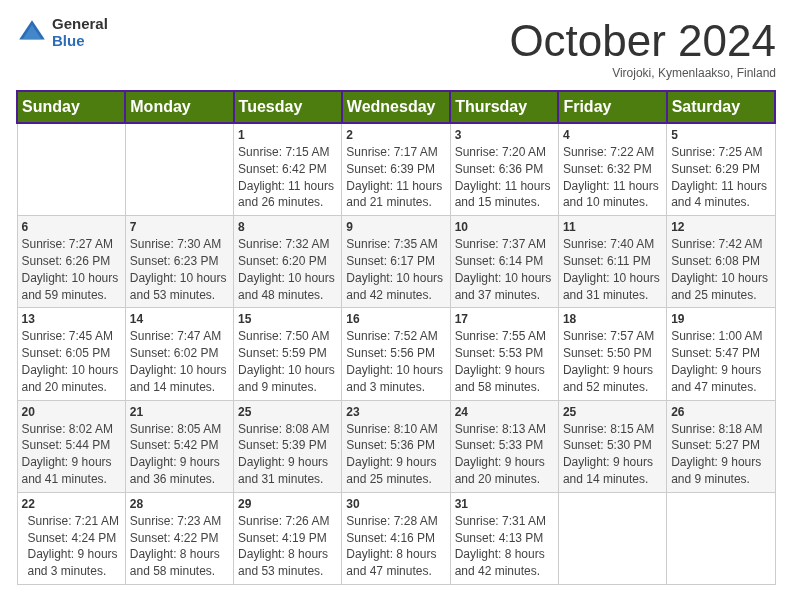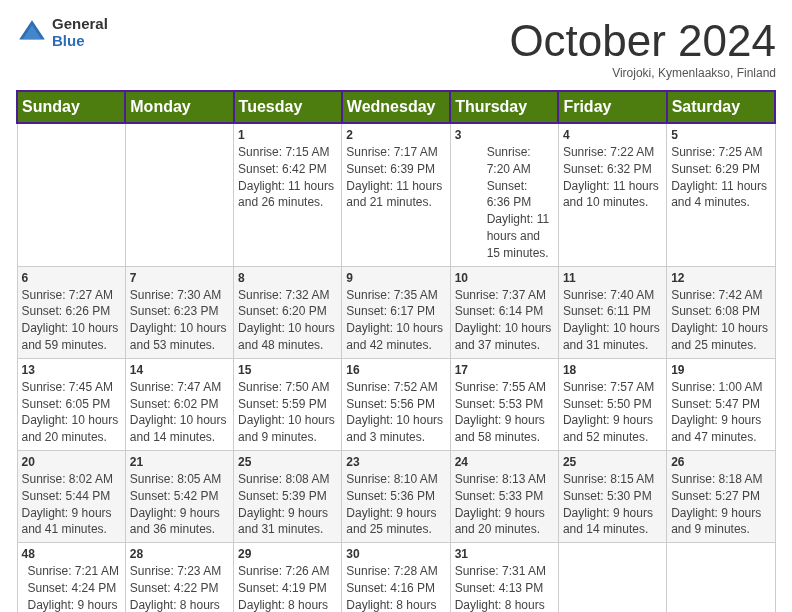--- a/index.html
+++ b/index.html
@@ -140,21 +140,21 @@
 Daylight: 11 hours and 26 minutes.</div>
         </td>
         <td>
           <span class="day-number">2</span>
           <div class="day-detail" style="white-space: pre-line;">Sunrise: 7:17 AM
 Sunset: 6:39 PM
 Daylight: 11 hours and 21 minutes.</div>
         </td>
         <td>
           <span class="day-number">3</span>
-          <div class="day-detail" style="white-space: pre-line; margin-left: 32px;">Sunrise: 7:20 AM
+          <div class="day-detail" style="white-space: pre-line;">Sunrise: 7:20 AM
 Sunset: 6:36 PM
 Daylight: 11 hours and 15 minutes.</div>
         </td>
         <td>
           <span class="day-number">4</span>
           <div class="day-detail" style="white-space: pre-line;">Sunrise: 7:22 AM
 Sunset: 6:32 PM
 Daylight: 11 hours and 10 minutes.</div>
         </td>
         <td>
@@ -291,21 +291,21 @@
         </td>
         <td>
           <span class="day-number">26</span>
           <div class="day-detail" style="white-space: pre-line;">Sunrise: 8:18 AM
 Sunset: 5:27 PM
 Daylight: 9 hours and 9 minutes.</div>
         </td>
       </tr>
       <tr>
         <td>
-          <span class="day-number">48</span>
+          <span class="day-number">22</span>
           <div class="day-detail" style="white-space: pre-line; margin-left: 6px;">Sunrise: 7:21 AM
 Sunset: 4:24 PM
 Daylight: 9 hours and 3 minutes.</div>
         </td>
         <td>
           <span class="day-number">28</span>
           <div class="day-detail" style="white-space: pre-line;">Sunrise: 7:23 AM
 Sunset: 4:22 PM
 Daylight: 8 hours and 58 minutes.</div>
         </td>

